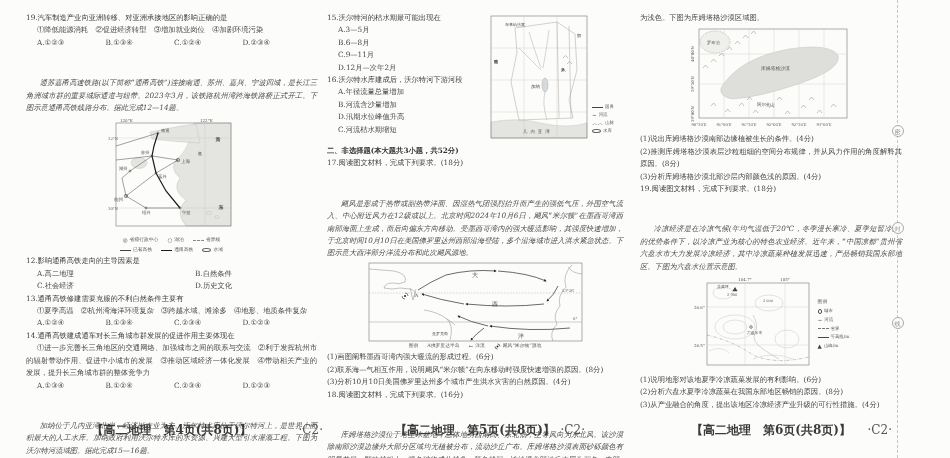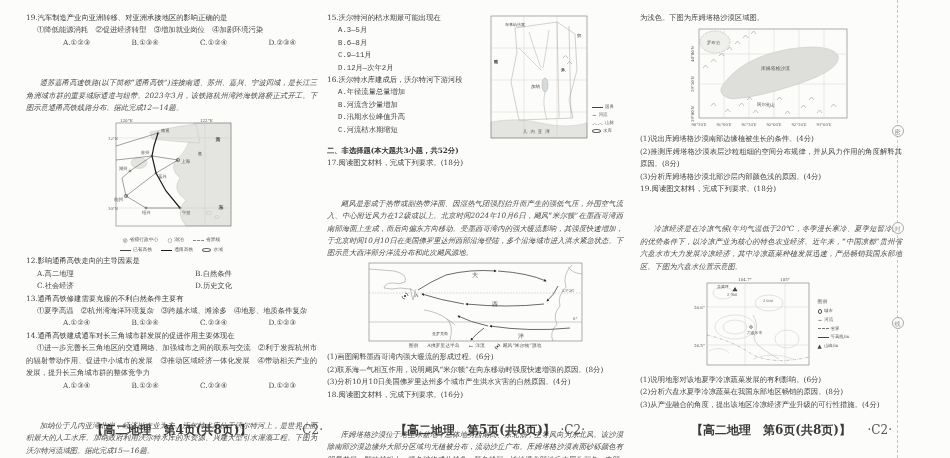--- a/index.html
+++ b/index.html
@@ -12,23 +12,23 @@
   }
   .page { position: absolute; top: 12px; font-size: 7.3px; line-height: 12.4px; }
   #page4 { left: 26px;  width: 291px; }
   #page5 { left: 327px; width: 296px; }
   #page6 { left: 640px; width: 262px; }
 
   .stem { white-space: nowrap; color: #3d3d3d; }
   .items { padding-left: 11px; white-space: nowrap; }
   .itemsflow { text-indent: 11px; text-align: justify; }
   .optrow { display: flex; padding-left: 11px; padding-right: 6px; }
-  .optrow span { flex: 1 1 0; margin-left: 26px; }
+  .optrow span { flex: 1 1 0; }
   .optgrid { display: grid; grid-template-columns: 158px 1fr; padding-left: 11px; }
-  .optlist div { padding-left: 11px; font-family: Liberation Mono, monospace; }
+  .optlist div { padding-left: 11px; }
   .para { text-indent: 1.9em; text-align: justify; font-style: italic; color: #4d4d4d; margin-top: 28px; }
   .sect { font-weight: 700; color: #333; }
   .qhead { color: #3d3d3d; }
   .subq { text-align: justify; }
 
   figure { margin: 0; }
   svg { display: block; }
   svg text { font-family: "DejaVu Serif", serif; fill: #555; }
   .frame { fill: none; stroke: #777; stroke-width: 0.6; }
   .grid  { stroke: #c4c4c0; stroke-width: 0.35; }

